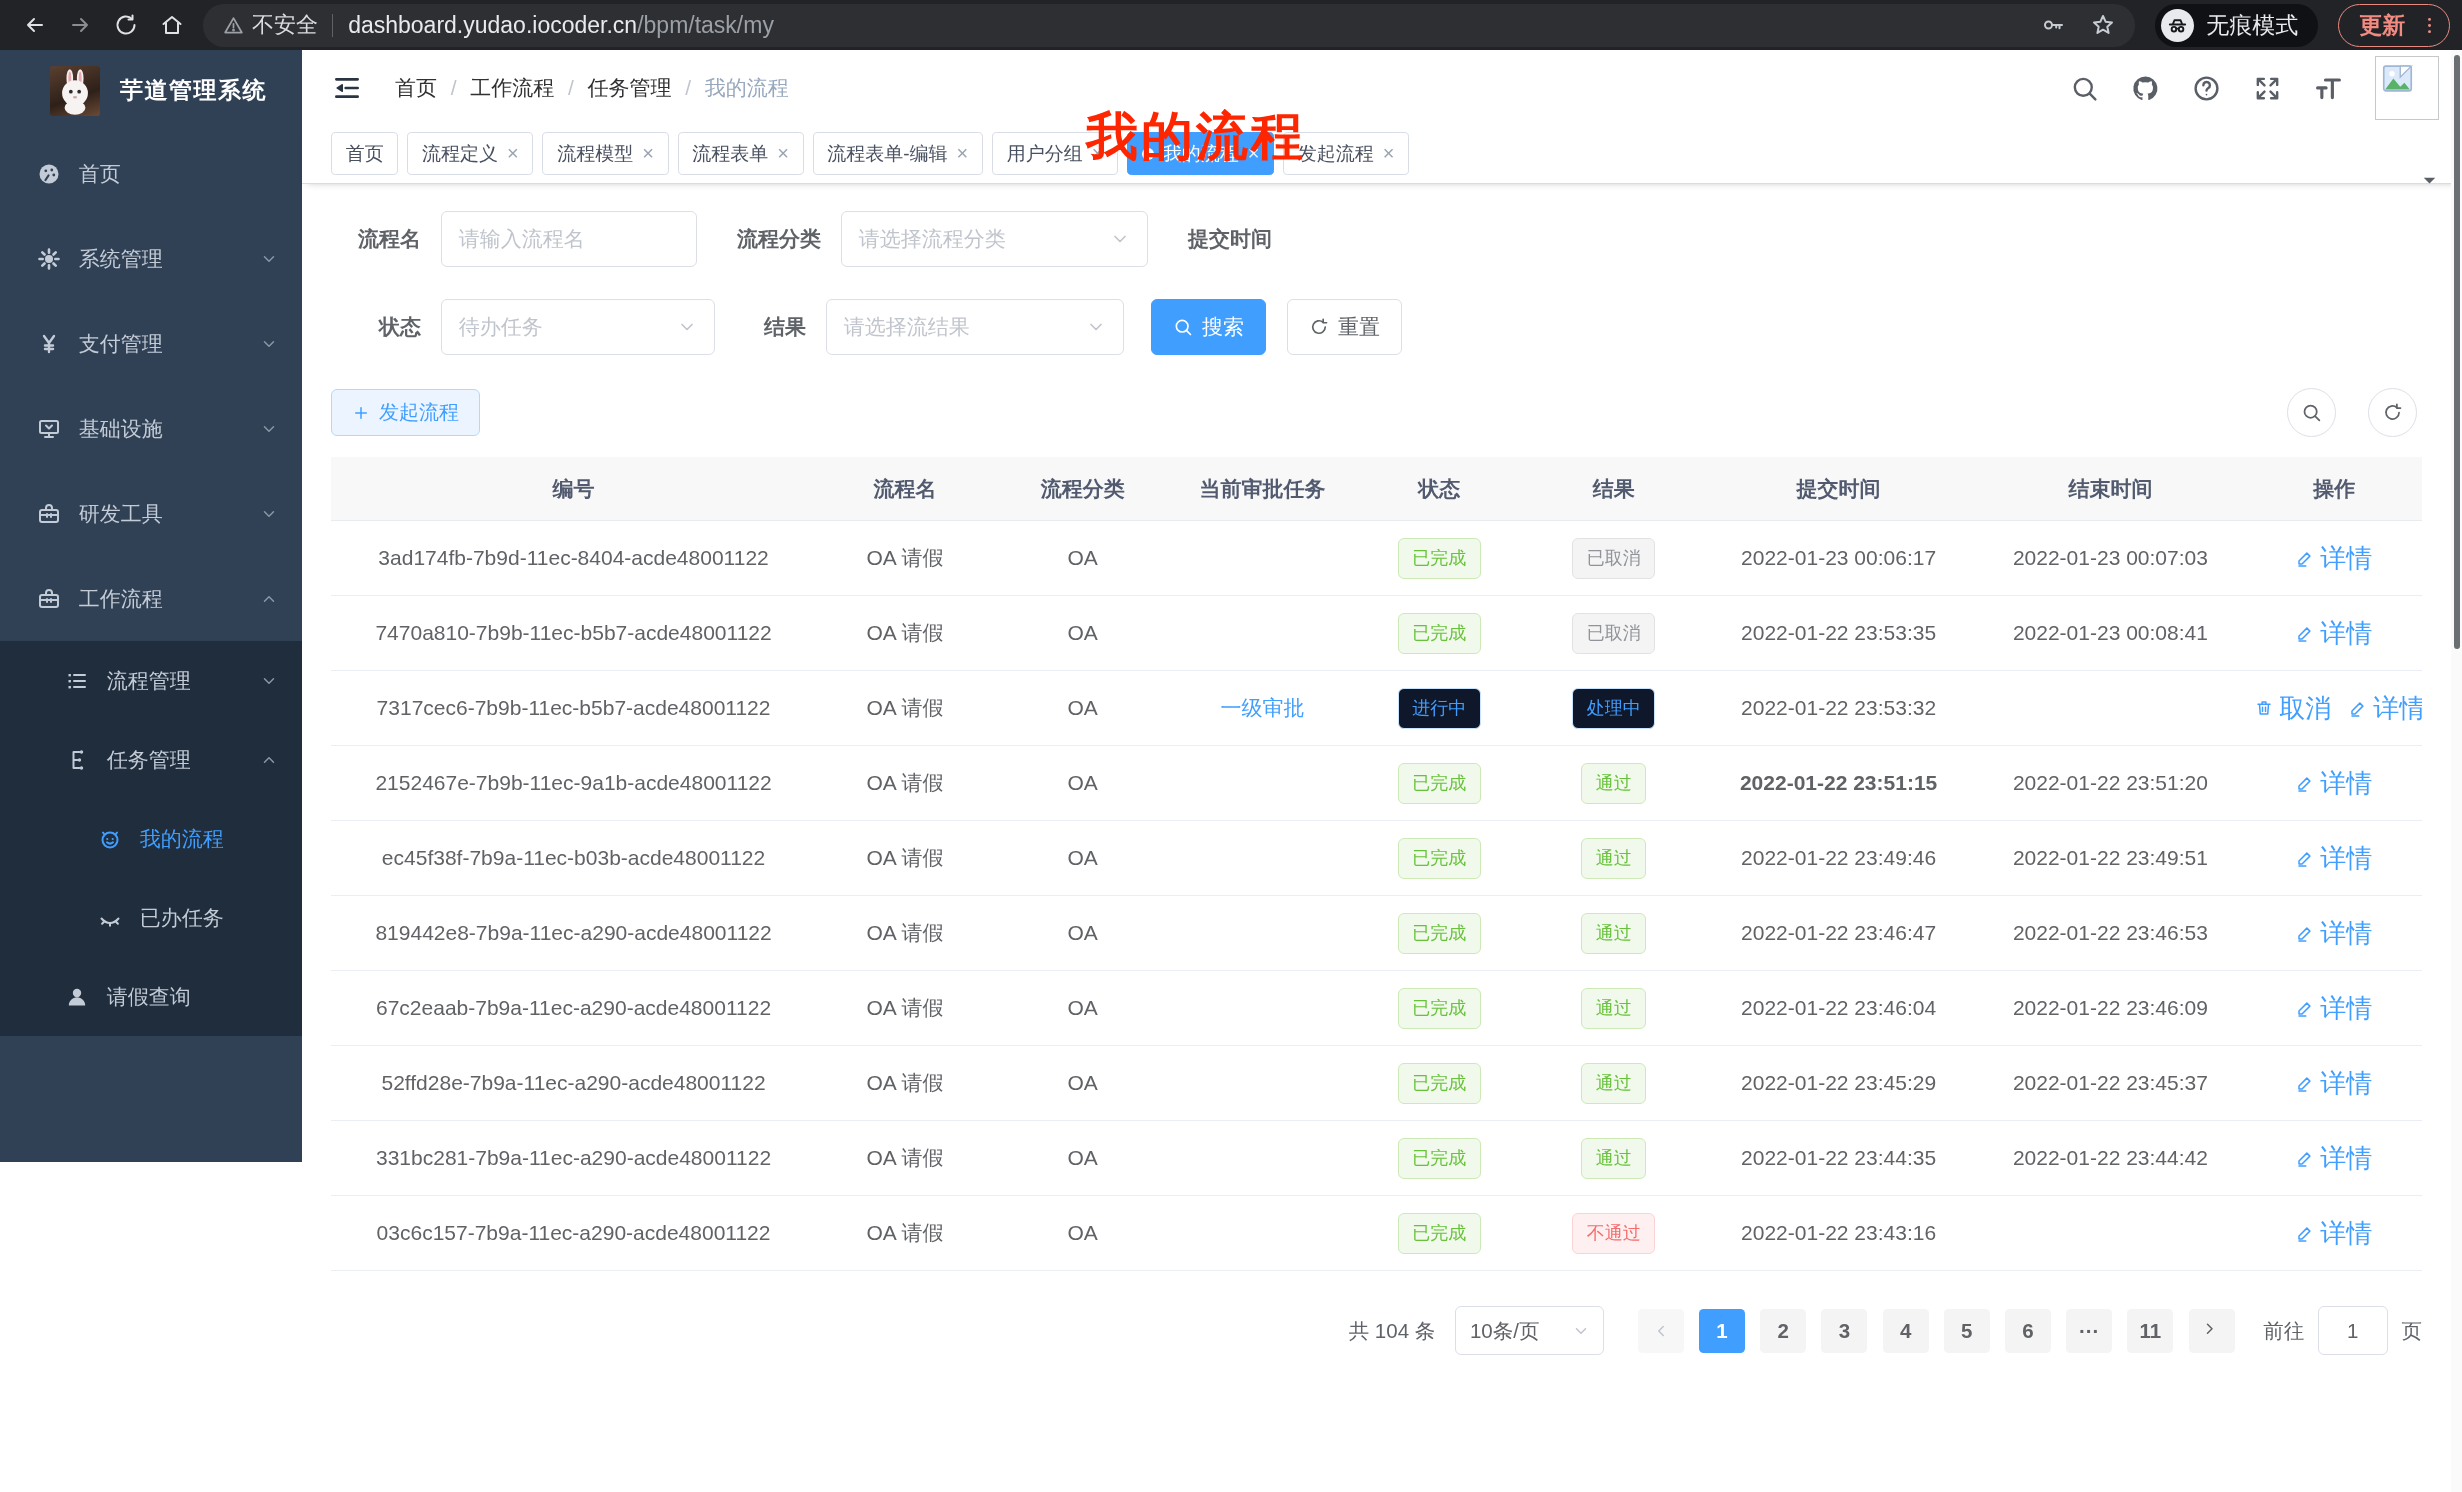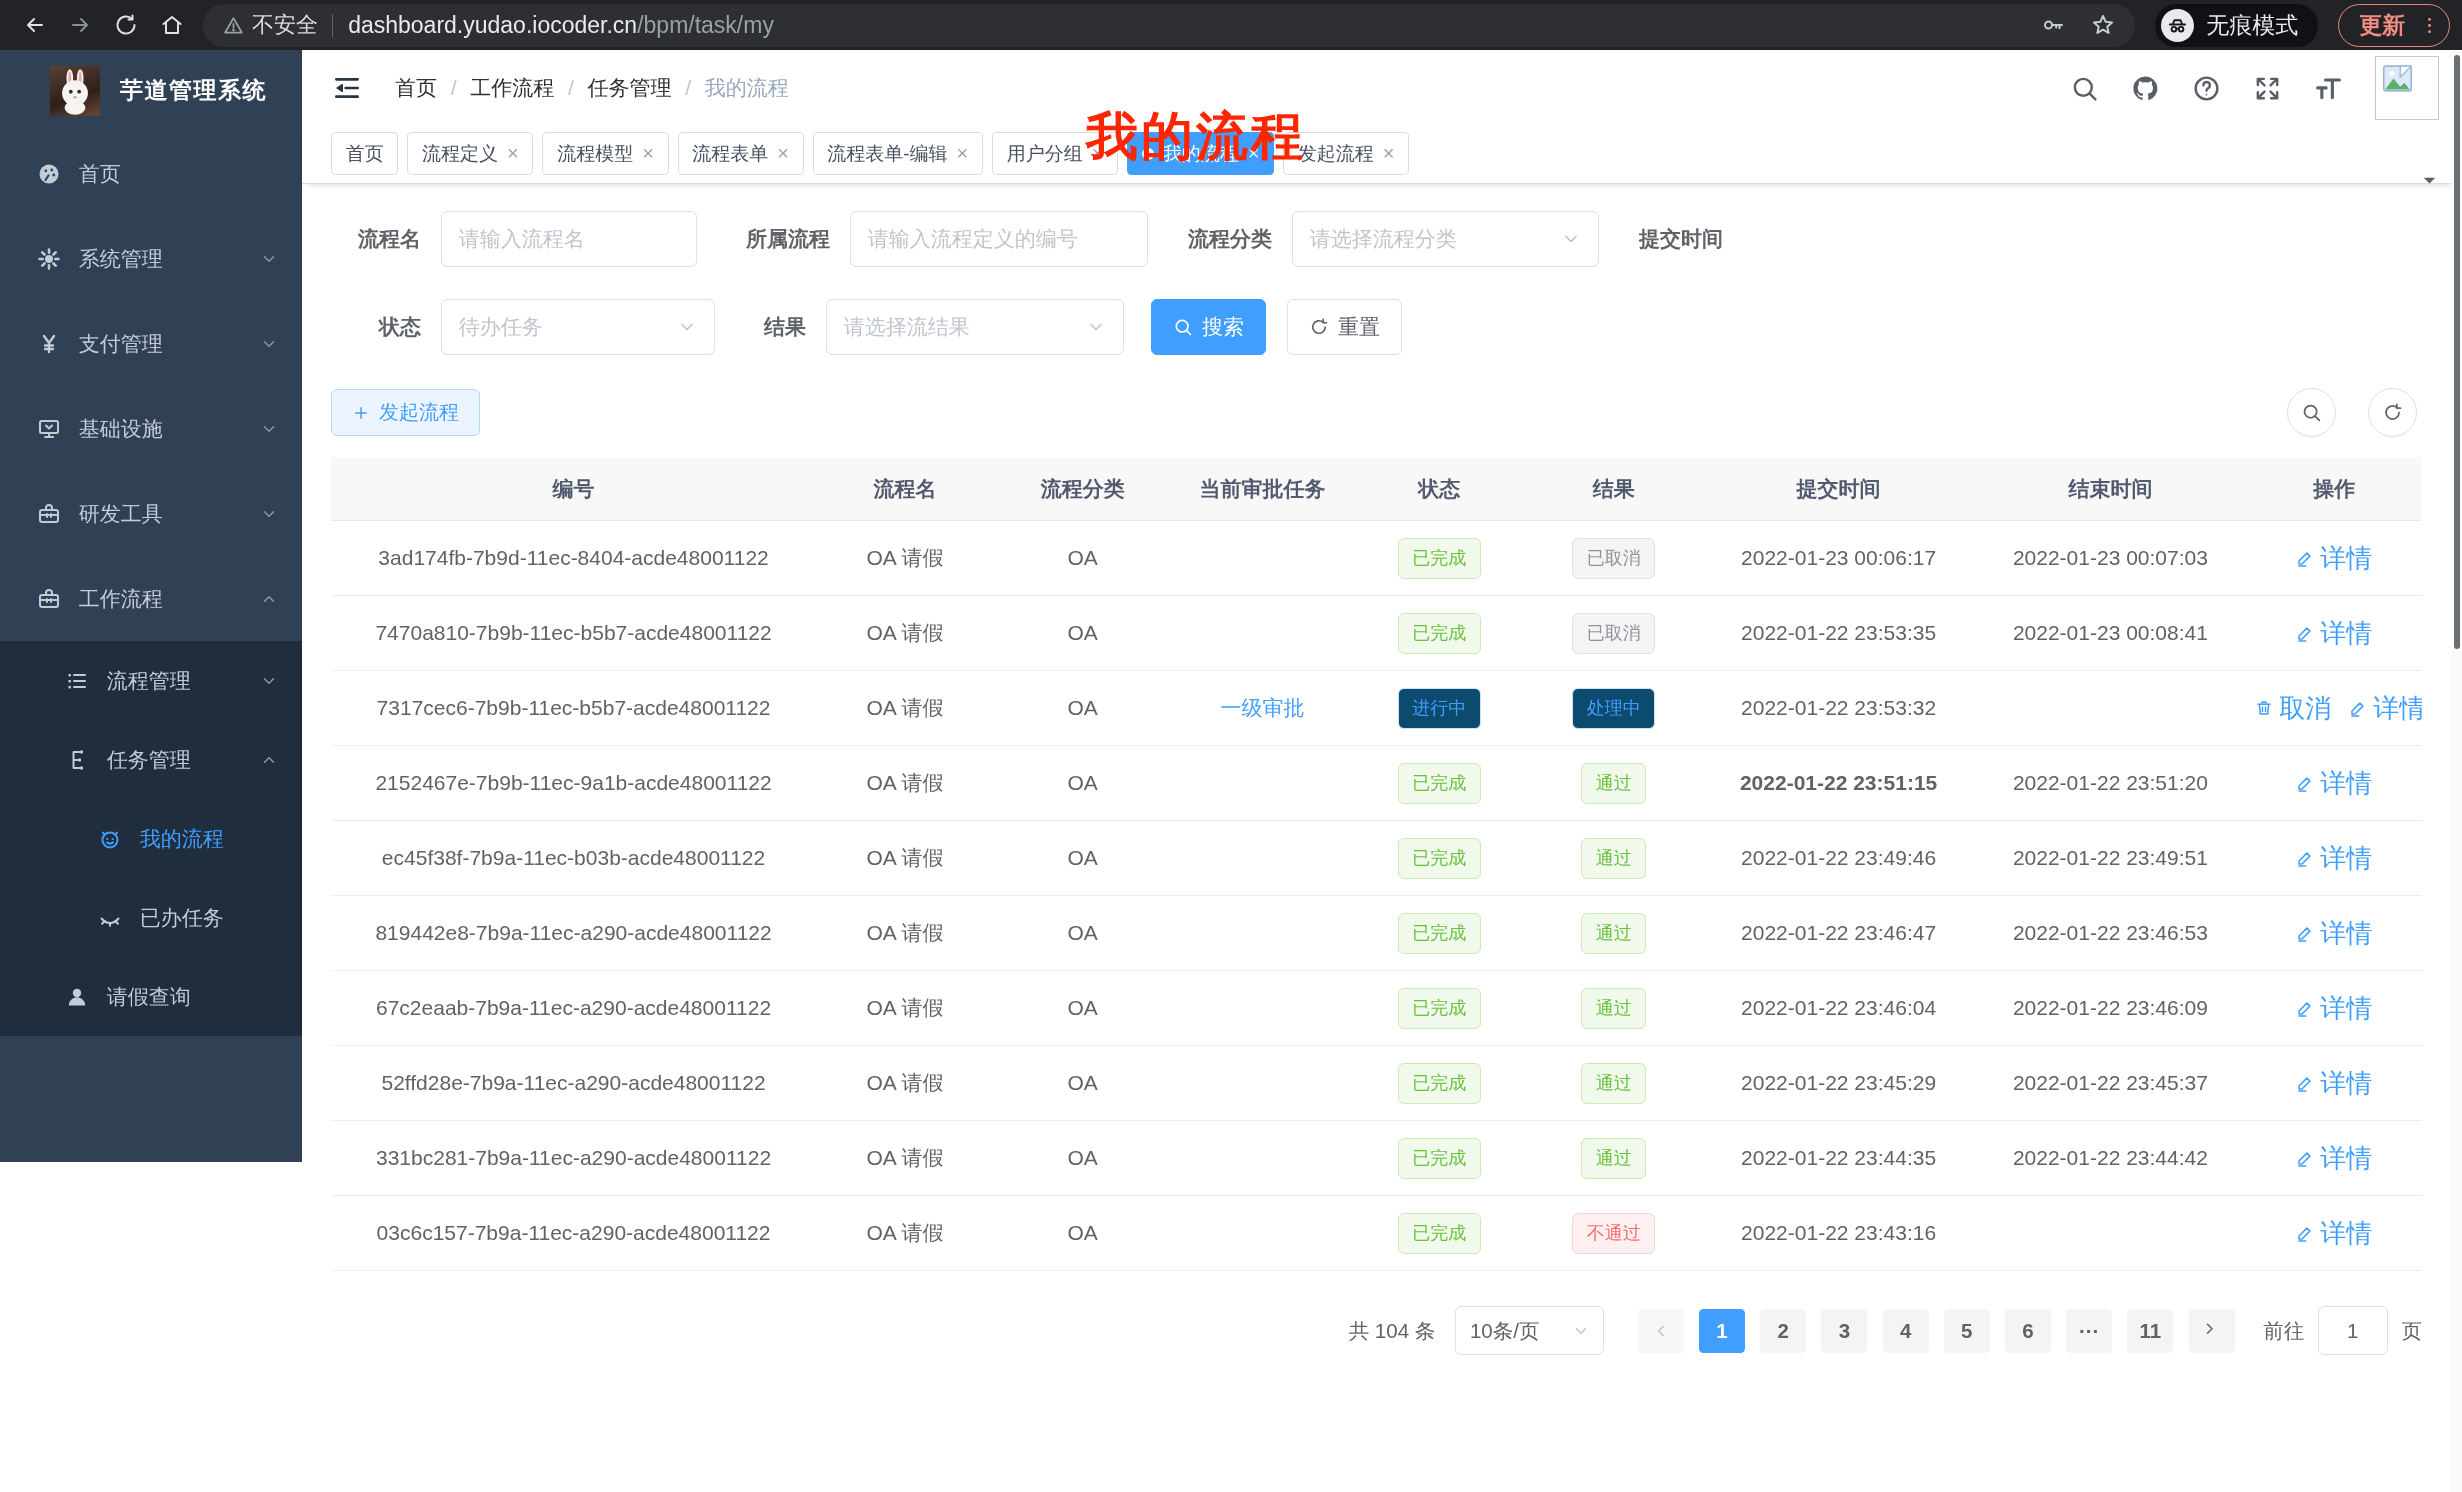--- a/index.html
+++ b/index.html
@@ -121,21 +121,21 @@
     border-bottom:1.5px solid #e8ebf0; }
   .th { font-size:21px; color:#515a6e; font-weight:700; text-align:center; flex-shrink:0; }
   .tr { display:flex; height:75px; align-items:center; border-bottom:1.5px solid #ebeef5; }
   .td { font-size:21px; color:#606266; text-align:center; flex-shrink:0; white-space:nowrap;
     overflow:hidden; }
   .cell-link { color:#409eff; cursor:pointer; }
   .tag { display:inline-flex; align-items:center; height:41px; padding:0 13.7px; border-radius:6px;
     font-size:18px; border:1.5px solid transparent; }
   .tag-success { color:#67c23a; background:#f0f9eb; border-color:#cdeab6; }
   .tag-info { color:#909399; background:#f4f4f5; border-color:#e2e2e4; }
-  .tag-primary { color:#409eff; background:#0c4a6e; border-color:#c9e3ff; }
+  .tag-primary { color:#409eff; background:#0f172a; border-color:#c9e3ff; }
   .tag-danger { color:#f56c6c; background:#fef0f0; border-color:#fbd3d3; }
   .action-link { color:#409eff; font-size:26px; display:inline-flex; align-items:center; gap:6px;
     margin:0 9px; cursor:pointer; }
   .action-link svg { width:18px; height:18px; }
 
   
   .pager { display:flex; align-items:center; justify-content:flex-end; margin-top:35px;
     font-size:20.5px; color:#5f6368; }
   .psize { width:149px; height:49px; border:1.5px solid #dcdfe6; border-radius:6px; display:flex;
     align-items:center; padding:0 13.7px; margin:0 26px 0 20px; color:#606266; cursor:pointer; }
@@ -492,26 +492,20 @@
 
     <div class="content">
 
       <div class="frow">
         <div class="fitem">
           <span class="flabel w">流程名</span>
           <div class="fbox" style="width:256px">
             <span class="ph">请输入流程名</span>
           </div>
         </div>
-        <div class="fitem" style="margin-left:49px">
-          <span class="flabel">所属流程</span>
-          <div class="fbox" style="width:298px">
-            <span class="ph">请输入流程定义的编号</span>
-          </div>
-        </div>
         <div class="fitem" style="margin-left:40px">
           <span class="flabel">流程分类</span>
           <div class="fbox" style="width:307px">
             <span class="ph">请选择流程分类</span>
             <span class="sel-arrow">
                 <svg viewBox="0 0 24 24" fill="none" stroke="currentColor" stroke-width="2" stroke-linecap="round" stroke-linejoin="round">
                   <path d="M6 9l6 6 6-6"></path>
                 </svg>
               </span>
           </div>

